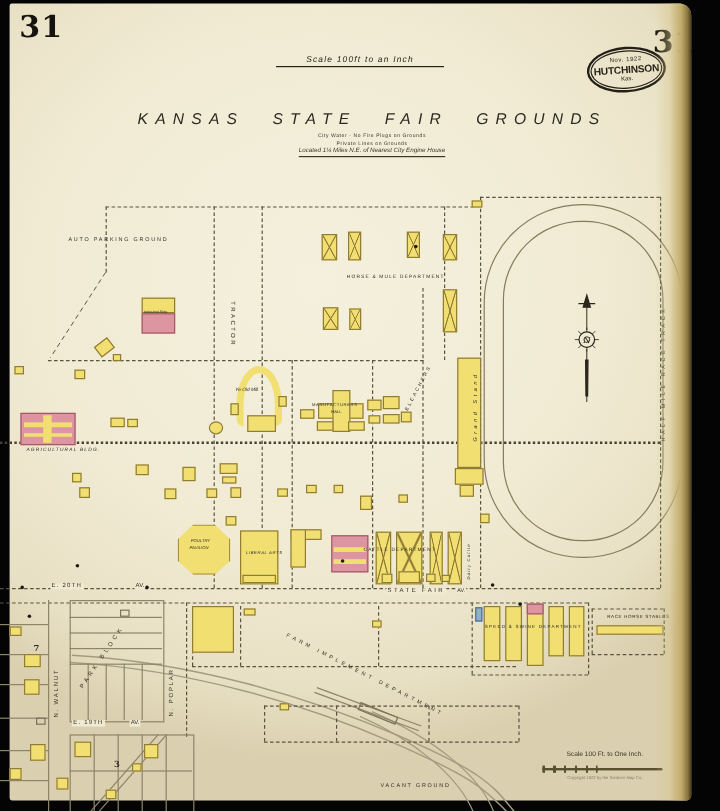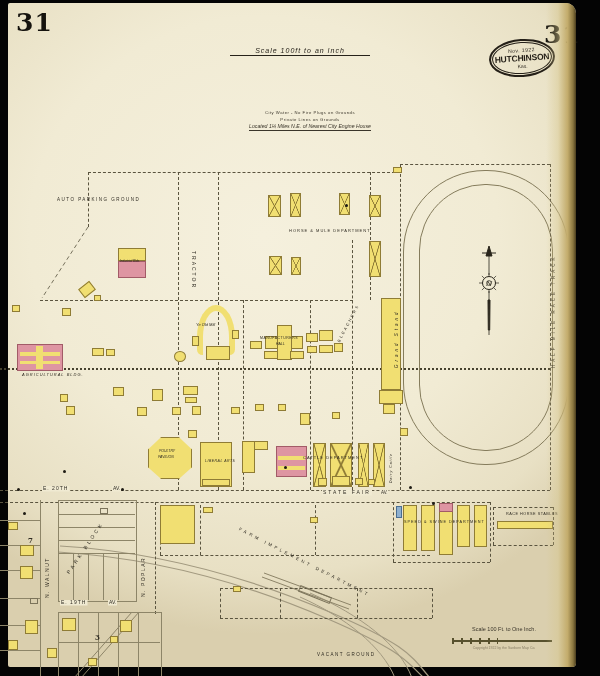--- a/index.html
+++ b/index.html
@@ -301,20 +301,21 @@
 
   <div id="scale-note">Scale 100ft to an Inch</div>
 
   <div id="stamp">
     <div class="ring"></div>
     <div class="s1">Nov. 1922</div>
     <div class="s2">HUTCHINSON</div>
     <div class="s3">Kas.</div>
   </div>
 
+  <div id="map-title">KANSAS STATE FAIR GROUNDS</div>
   <div id="sub1" class="sub">City Water - No Fire Plugs on Grounds</div>
   <div id="sub2" class="sub">Private Lines on Grounds</div>
   <div id="sub3" class="sub"><span>Located 1¼ Miles N.E. of Nearest City Engine House</span></div>
 
   <div id="scale-caption">Scale 100 Ft. to One Inch.</div>
   <div style="position:absolute;left:452px;top:637px;width:100px;height:6px">
     <div style="position:absolute;left:0;top:3px;width:100%;height:2px;background:#57512e"></div>
     <div style="position:absolute;left:0;top:1px;width:46px;height:6px;background:repeating-linear-gradient(90deg,#57512e 0 2px,transparent 2px 9px)"></div>
   </div>
   <div id="copyright-line">Copyright 1922 by the Sanborn Map Co.</div>

